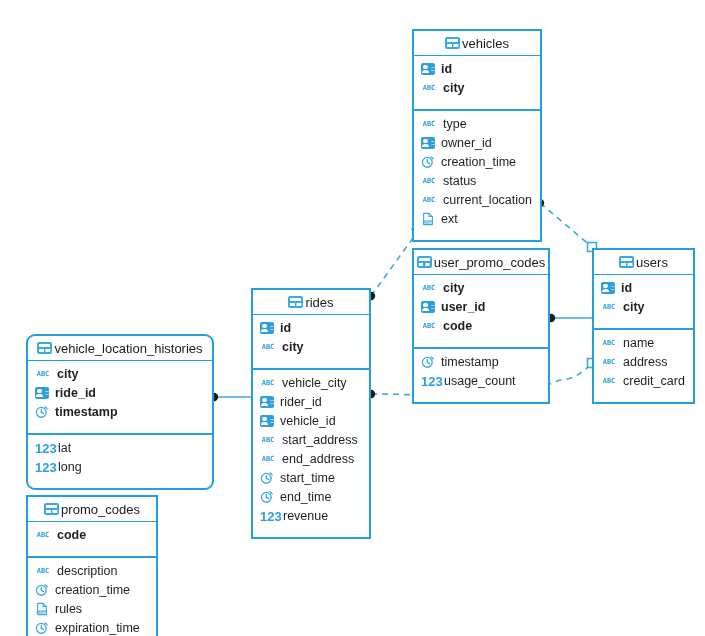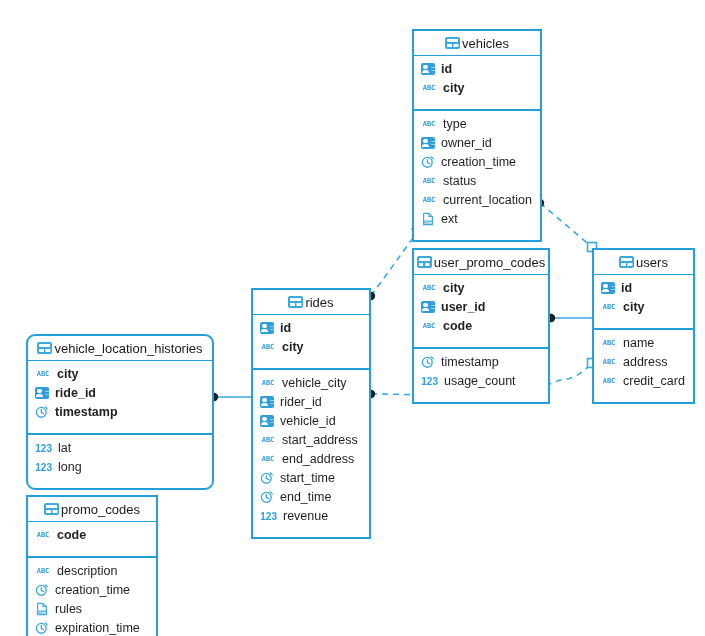--- a/index.html
+++ b/index.html
@@ -85,21 +85,21 @@
   }
 
   
   .ico-clock{
     width:14px;height:14px;
   }
 
   
   .ico-123{
     width:17px;height:12px;
-    font-size:10px;line-height:13px;font-weight:bold;
+    font-size:13px;line-height:13px;font-weight:bold;
     color:#2f9fdc;text-align:right;
     font-family:"Liberation Sans", sans-serif;
   }
 
   
   .ico-json{width:14px;height:14px;}
 </style>
 </head>
 <body>
 

